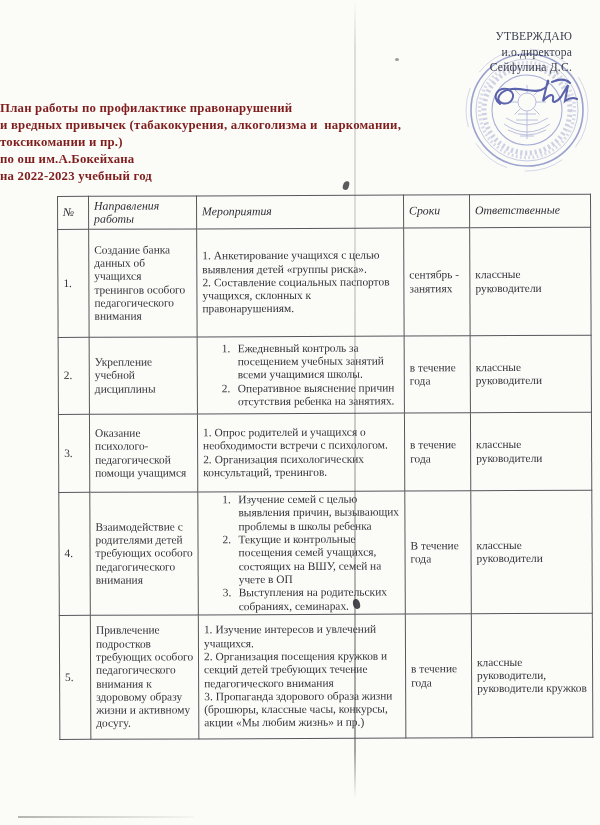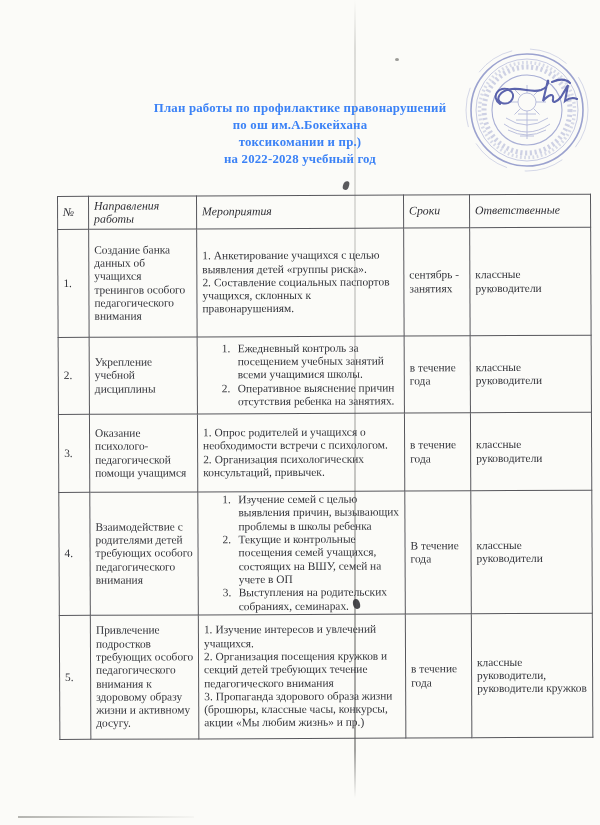--- a/index.html
+++ b/index.html
@@ -35,22 +35,22 @@
   .approval{
     position:absolute;top:29px;right:28px;text-align:right;
     font-size:11.6px;line-height:15.5px;color:#3e4150;letter-spacing:.2px;
   }
 
   
   .stamp{position:absolute;left:456px;top:46px;width:142px;height:142px;mix-blend-mode:multiply;}
 
   
   .title{
-    position:absolute;top:100px;left:0;width:600px;text-align:center;
-    font-weight:bold;font-size:12.8px;line-height:16.9px;color:#3b82f6;letter-spacing:.2px;
+    position:absolute;top:100px;left:0;width:600px;text-align:left;
+    font-weight:bold;font-size:12.8px;line-height:16.9px;color:#7f1d1d;letter-spacing:.2px;
   }
   .title div{white-space:pre;}
 
   
   .table-wrap{position:absolute;left:57px;top:196px;transform:rotate(-0.25deg);transform-origin:0 0;}
   table.plan{
     border-collapse:collapse;table-layout:fixed;width:533px;
     font-size:11.4px;line-height:13.3px;color:#34353b;
   }
   table.plan td,table.plan th{
@@ -74,20 +74,25 @@
 <body>
 
 <div class="page">
 
   <div class="fold-line"></div>
   <div class="bottom-line"></div>
   <div class="blot1"></div>
   <div class="blot2"></div>
   <div class="speck1"></div>
 
+  <div class="approval">
+    <div>УТВЕРЖДАЮ</div>
+    <div>и.о.директора</div>
+    <div>Сейфулина Д.С.</div>
+  </div>
 
   <svg class="stamp" viewBox="0 0 142 142">
     <g fill="none" stroke="#7e87c7">
       <circle cx="71" cy="64" r="56" stroke-width="1.6" opacity="0.75"></circle>
       <circle cx="71" cy="64" r="61" stroke-width="1" opacity="0.3" stroke-dasharray="40 18"></circle>
       <circle cx="71" cy="64" r="51" stroke-width="0.8" opacity="0.5"></circle>
       <circle cx="71" cy="64" r="35" stroke-width="1.1" opacity="0.65"></circle>
 
       <circle cx="71" cy="64" r="43" stroke-width="5" stroke-dasharray="2.2 2.6" opacity="0.35"></circle>
       <circle cx="71" cy="64" r="47.5" stroke-width="3.4" stroke-dasharray="1.8 2.4" opacity="0.28"></circle>
@@ -102,23 +107,24 @@
     </g>
 
     <g fill="none" stroke="#4f58ab" stroke-width="2.1" stroke-linecap="round" opacity="0.92">
       <path d="M44,58 c-10,-7 -1,-19 9,-14 c8,4 3,16 -7,13 c-8,-3 -2,-13 10,-14 c12,-1 20,4 29,1 c5,-2 8,-6 7,-10 l-5,21 c6,-7 11,-8 10,-2 c-1,5 4,3 8,-2 l7,-12 l-3,16 c4,-3 8,-4 12,-2"></path>
       <path d="M96,36 c7,-3 14,-3 18,1"></path>
     </g>
   </svg>
 
   <div class="title">
     <div>План работы по профилактике правонарушений</div>
+    <div>и вредных привычек (табакокурения, алкоголизма и  наркомании,</div>
+    <div>токсикомании и пр.)</div>
     <div>по ош им.А.Бокейхана</div>
-    <div>токсикомании и пр.)</div>
-    <div>на 2022-2028 учебный год</div>
+    <div>на 2022-2023 учебный год</div>
   </div>
 
   <div class="table-wrap">
     <table class="plan">
       <colgroup>
         <col style="width:31px">
           <col style="width:108px">
           <col style="width:207px">
         <col style="width:66px">
           <col style="width:121px">
@@ -164,21 +170,21 @@
           <td>в течение года</td>
           <td class="c-resp">классные руководители</td>
         </tr>
 
         <tr class="r3">
           <td>3.</td>
           <td>Оказание психолого-педагогической помощи учащимся</td>
           <td class="c-act">
             <div class="acts plain">
               <div class="act"><span class="act-num">1.</span><span class="act-text">Опрос родителей и учащихся о необходимости встречи с психологом.</span></div>
-              <div class="act"><span class="act-num">2.</span><span class="act-text">Организация психологических консультаций, привычек.</span></div>
+              <div class="act"><span class="act-num">2.</span><span class="act-text">Организация психологических консультаций, тренингов.</span></div>
             </div>
           </td>
           <td>в течение года</td>
           <td class="c-resp">классные руководители</td>
         </tr>
 
         <tr class="r4">
           <td>4.</td>
           <td>Взаимодействие с родителями детей требующих особого педагогического внимания</td>
           <td class="c-act">

